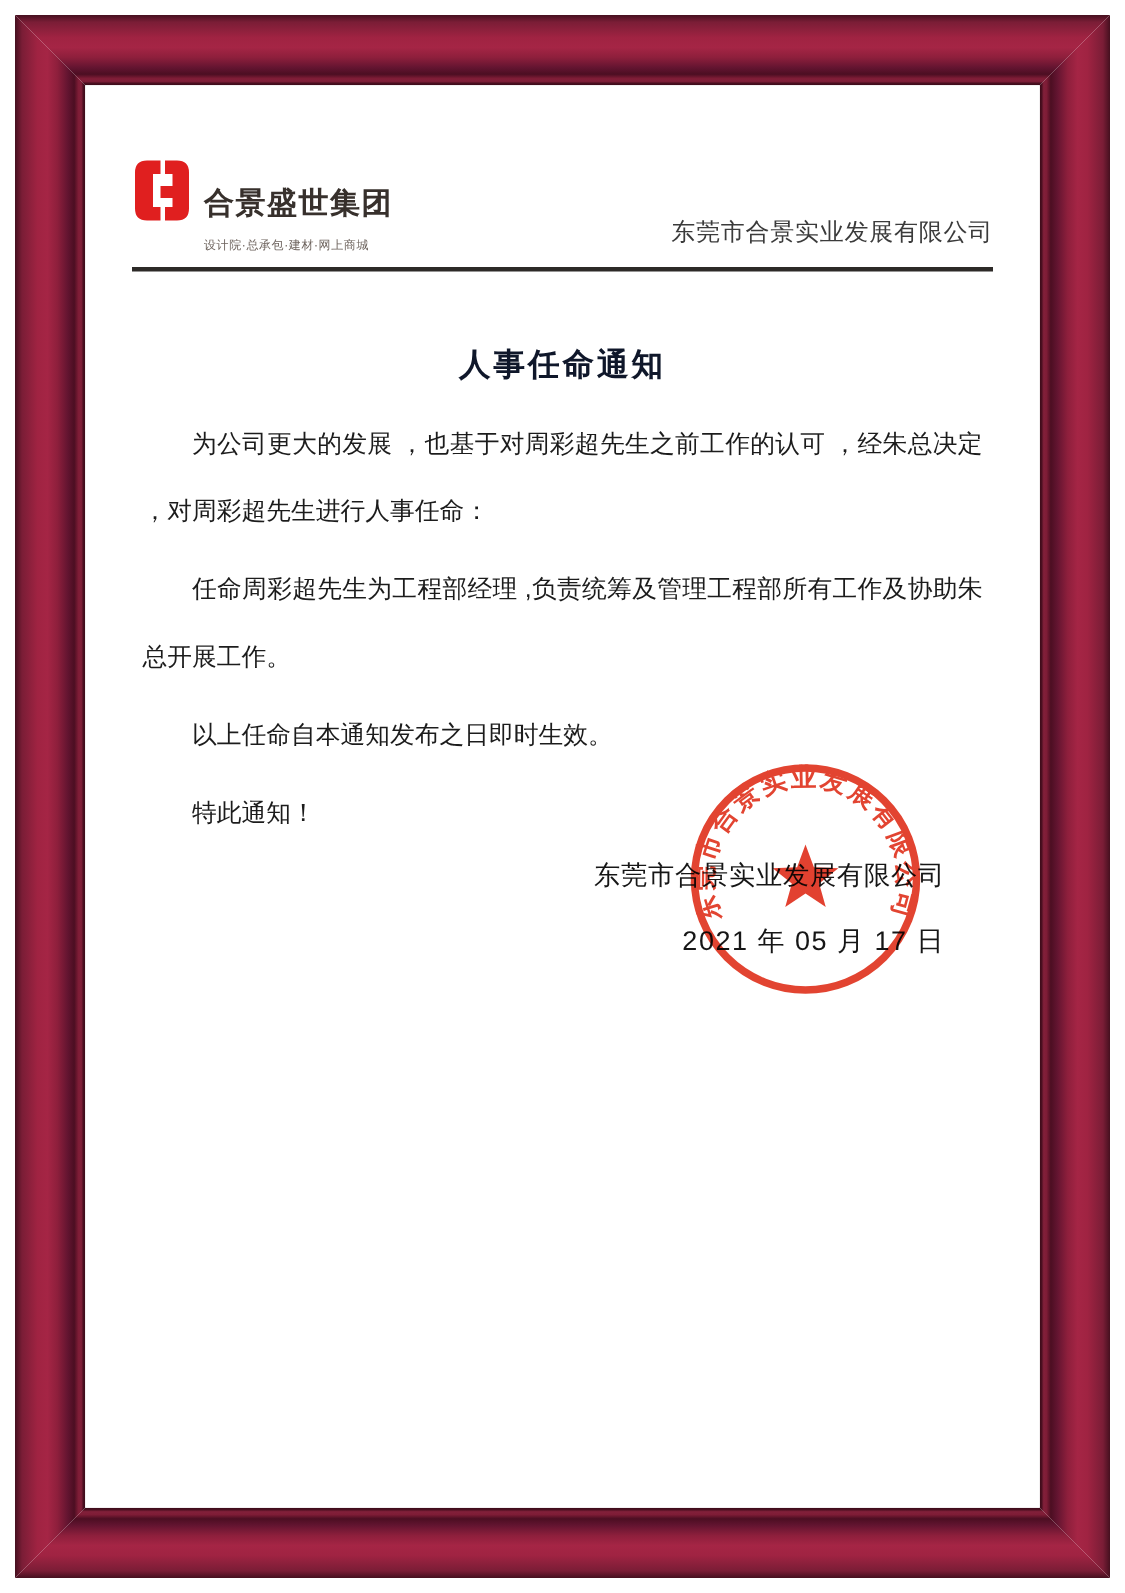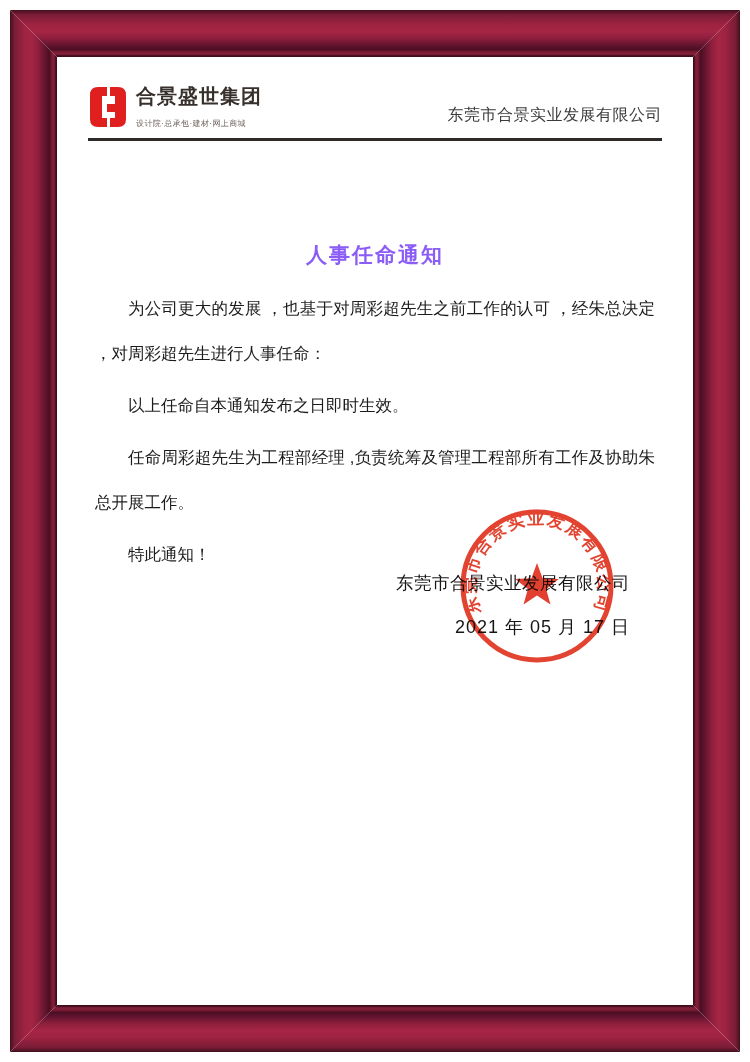--- a/index.html
+++ b/index.html
@@ -24,26 +24,26 @@
     background:linear-gradient(270deg,#45101f 0%,#7a1d36 10%,#a02342 32%,#a52545 46%,#8e1f3c 60%,#621430 75%,#4c0e22 84%,#7e1c36 90%,#82203a 94%,#4a0f20 97%,#380a18 100%);
     clip-path:polygon(100% 0,100% 100%,0 calc(100% - 47px),0 47px);}
   
   .page{position:absolute;inset:57px;background:#ffffff;}
   .content{padding:0 31px;}
   
   .header{display:flex;justify-content:space-between;align-items:flex-end;
     padding-top:27px;padding-bottom:9px;border-bottom:3px solid #2d2a28;}
   .logo{display:flex;align-items:center;gap:8px;}
   .logo svg{display:block;}
-  .logo-name{font-size:20px;font-weight:bold;color:#37302c;letter-spacing:1px;line-height:1.2;}
+  .logo-name{font-size:20px;font-weight:bold;color:#37302c;letter-spacing:1px;line-height:1.2;margin-top:40px;}
   .logo-tagline{font-size:8px;color:#6e645e;letter-spacing:0.4px;margin-top:10px;}
   .header-company{font-size:16px;color:#3b3b3b;letter-spacing:0.5px;padding-bottom:3px;}
   
-  .doc-title{margin:100px 0 0 0;text-align:center;font-size:21px;font-weight:bold;
-    color:#8b5cf6;letter-spacing:2px;}
+  .doc-title{margin:48px 0 0 0;text-align:center;font-size:21px;font-weight:bold;
+    color:#0f172a;letter-spacing:2px;}
   
   .bodytext{margin-top:17px;font-size:16.5px;color:#1c1c1c;line-height:45px;text-align:justify;}
   .bodytext p{margin:7px;text-indent:2em;}
   
   .sign-company{position:absolute;top:514px;right:63px;font-size:17.5px;color:#161616;
     letter-spacing:0.5px;z-index:1;}
   .sign-date{position:absolute;top:558px;right:63px;font-size:18px;color:#161616;
     letter-spacing:1px;z-index:1;}
   .seal{position:absolute;left:400px;top:449px;width:160px;height:160px;z-index:2;
     mix-blend-mode:multiply;opacity:0.92;}
@@ -74,22 +74,22 @@
             <div class="logo-tagline">设计院·总承包·建材·网上商城</div>
           </div>
         </div>
         <div class="header-company">东莞市合景实业发展有限公司</div>
       </div>
 
       <h1 class="doc-title">人事任命通知</h1>
 
       <div class="bodytext">
         <p>为公司更大的发展 ，也基于对周彩超先生之前工作的认可 ，经朱总决定 ，对周彩超先生进行人事任命：</p>
+        <p>任命周彩超先生为工程部经理 ,负责统筹及管理工程部所有工作及协助朱总开展工作。</p>
         <p>以上任命自本通知发布之日即时生效。</p>
-        <p>任命周彩超先生为工程部经理 ,负责统筹及管理工程部所有工作及协助朱总开展工作。</p>
         <p>特此通知！</p>
       </div>
 
     </div>
 
     <div class="sign-company">东莞市合景实业发展有限公司</div>
     <div class="sign-date">2021 年 05 月 17 日</div>
 
     <svg class="seal" viewBox="0 0 160 160" aria-hidden="true">
       <defs>

